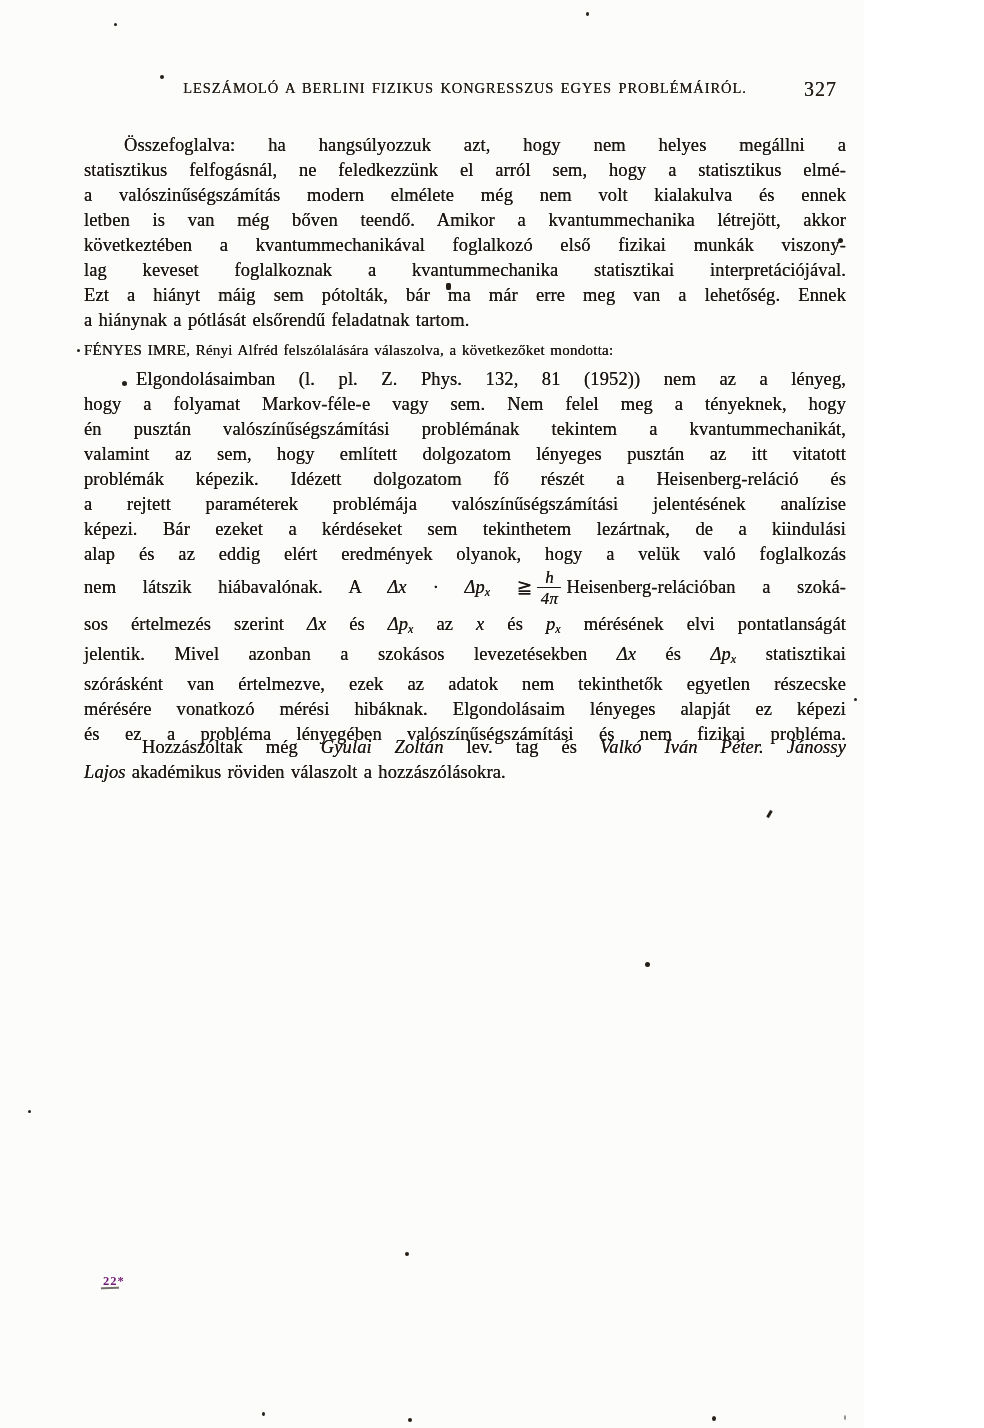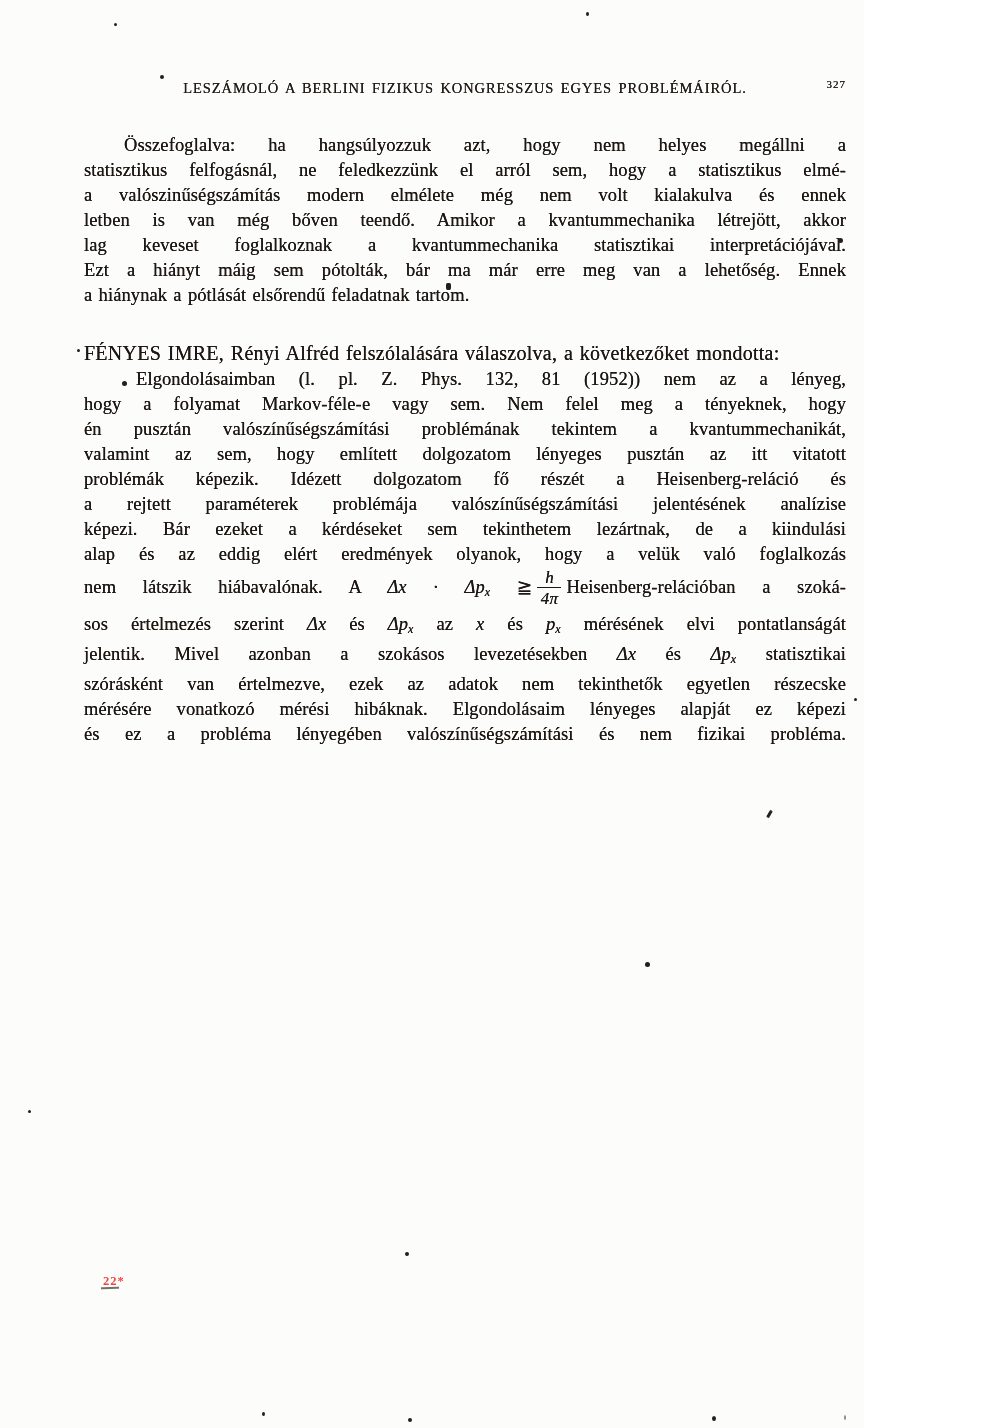--- a/index.html
+++ b/index.html
@@ -25,36 +25,36 @@
     position: absolute; top: 80px; left: 0; right: 0;
     text-align: center;
     font-size: 14.5px;
     letter-spacing: 0.9px;
     word-spacing: 2px;
     color: #241d16;
     text-shadow: 0 0 0.4px currentColor;
     white-space: nowrap;
   }
   .pagenum {
-    position: absolute; right: 0; top: -2px;
-    font-size: 11px; letter-spacing: 1px;
+    position: absolute; right: 9px; top: -2px;
+    font-size: 20px; letter-spacing: 1px;
     text-shadow: 0 0 0.4px currentColor;
   }
   
   .para {
     position: absolute; left: 0; width: 762px;
     font-size: 18.5px;
     word-spacing: 1.5px;
     letter-spacing: 0.1px;
     text-shadow: 0 0 0.35px currentColor;
   }
   .p1 { top: 133px; }
   .speaker {
     position: absolute; left: 0; top: 342px; width: 762px;
-    font-size: 20px;
+    font-size: 15px;
     word-spacing: 1.5px;
     letter-spacing: 0.25px;
     text-shadow: 0 0 0.35px currentColor;
   }
   .p3 { top: 367px; }
   .p4 { top: 735px; }
   .line { line-height: 25px; min-height: 25px; text-align: justify; }
   .line.jl { text-align-last: justify; }
   .line.tall { line-height: 40px; min-height: 40px; }
   .i { font-style: italic; }
@@ -66,21 +66,21 @@
     font-style: italic;
     font-size: 17px; line-height: 1.0;
     margin: 0 5px; padding-bottom: 2px;
   }
   .frac .bar { width: 100%; min-width: 24px; border-top: 1.6px solid var(--ink, #1d1713); margin: 1px 0 2px 0; }
   .frac .num, .frac .den { padding: 0 2px; }
   
   .footer {
     position: absolute; left: 103px; top: 1274px;
     font-size: 12.5px; font-weight: bold; letter-spacing: 1px;
-    color: #ef4444;
+    color: #701a75;
   }
   .footer::after {
     content: "";
     position: absolute; left: -2px; top: 13px;
     width: 18px; height: 2px;
     background: #2a241d; opacity: 0.65;
     transform: rotate(-2deg);
     filter: blur(0.4px);
   }
   
@@ -100,20 +100,21 @@
     <div class="header">
       <span>LESZÁMOLÓ A BERLINI FIZIKUS KONGRESSZUS EGYES PROBLÉMÁIRÓL.</span>
       <span class="pagenum">327</span>
     </div>
 
     <div class="para p1">
         <div class="line jl" style="text-indent: 40px;"><span>Összefoglalva: ha hangsúlyozzuk azt, hogy nem helyes megállni a</span></div>
         <div class="line jl"><span>statisztikus felfogásnál, ne feledkezzünk el arról sem, hogy a statisztikus elmé-</span></div>
         <div class="line jl"><span>a valószinűségszámítás modern elmélete még nem volt kialakulva és ennek</span></div>
         <div class="line jl"><span>letben is van még bőven teendő. Amikor a kvantummechanika létrejött, akkor</span></div>
+        <div class="line jl"><span>következtében a kvantummechanikával foglalkozó első fizikai munkák viszony-</span></div>
         <div class="line jl"><span>lag keveset foglalkoznak a kvantummechanika statisztikai interpretációjával.</span></div>
         <div class="line jl"><span>Ezt a hiányt máig sem pótolták, bár ma már erre meg van a lehetőség. Ennek</span></div>
         <div class="line"><span>a hiánynak a pótlását elsőrendű feladatnak tartom.</span></div>
       </div>
 
     <div class="speaker">FÉNYES IMRE, Rényi Alfréd felszólalására válaszolva, a következőket mondotta:</div>
 
     <div class="para p3">
         <div class="line jl" style="text-indent: 52px;"><span>Elgondolásaimban (l. pl. Z. Phys. 132, 81 (1952)) nem az a lényeg,</span></div>
         <div class="line jl"><span>hogy a folyamat Markov-féle-e vagy sem. Nem felel meg a tényeknek, hogy</span></div>
@@ -128,20 +129,24 @@
             <span class="bar"></span>
             <span class="den">4π</span>
           </span><span>Heisenberg-relációban a szoká-</span></div>
         <div class="line jl"><span>sos értelmezés szerint </span><span class="m">Δx</span><span> és </span><span class="m">Δp</span><span class="sub">x</span><span> az </span><span class="m">x</span><span> és </span><span class="m">p</span><span class="sub">x</span><span> mérésének elvi pontatlanságát</span></div>
         <div class="line jl"><span>jelentik. Mivel azonban a szokásos levezetésekben </span><span class="m">Δx</span><span> és </span><span class="m">Δp</span><span class="sub">x</span><span> statisztikai</span></div>
         <div class="line jl"><span>szórásként van értelmezve, ezek az adatok nem tekinthetők egyetlen részecske</span></div>
         <div class="line jl"><span>mérésére vonatkozó mérési hibáknak. Elgondolásaim lényeges alapját ez képezi</span></div>
         <div class="line jl"><span>és ez a probléma lényegében valószínűségszámítási és nem fizikai probléma.</span></div>
       </div>
 
+    <div class="para p4">
+        <div class="line jl" style="text-indent: 58px;"><span>Hozzászóltak még </span><span class="i">Gyulai Zoltán</span><span> lev. tag és </span><span class="i">Valkó Iván Péter. Jánossy</span></div>
+        <div class="line"><span class="i">Lajos</span><span> akadémikus röviden válaszolt a hozzászólásokra.</span></div>
+      </div>
   </div>
 
   <div class="footer">22*</div>
 
   <div class="speck" style="left:114px;top:23px;width:3px;height:3px;"></div>
   <div class="speck" style="left:586px;top:12px;width:3px;height:4px;"></div>
   <div class="speck" style="left:160px;top:75px;width:4px;height:4px;"></div>
   <div class="speck" style="left:838px;top:238px;width:5px;height:5px;"></div>
   <div class="speck" style="left:446px;top:283px;width:5px;height:7px;border-radius:30%;"></div>
   <div class="speck" style="left:77px;top:349px;width:3px;height:3px;"></div>

